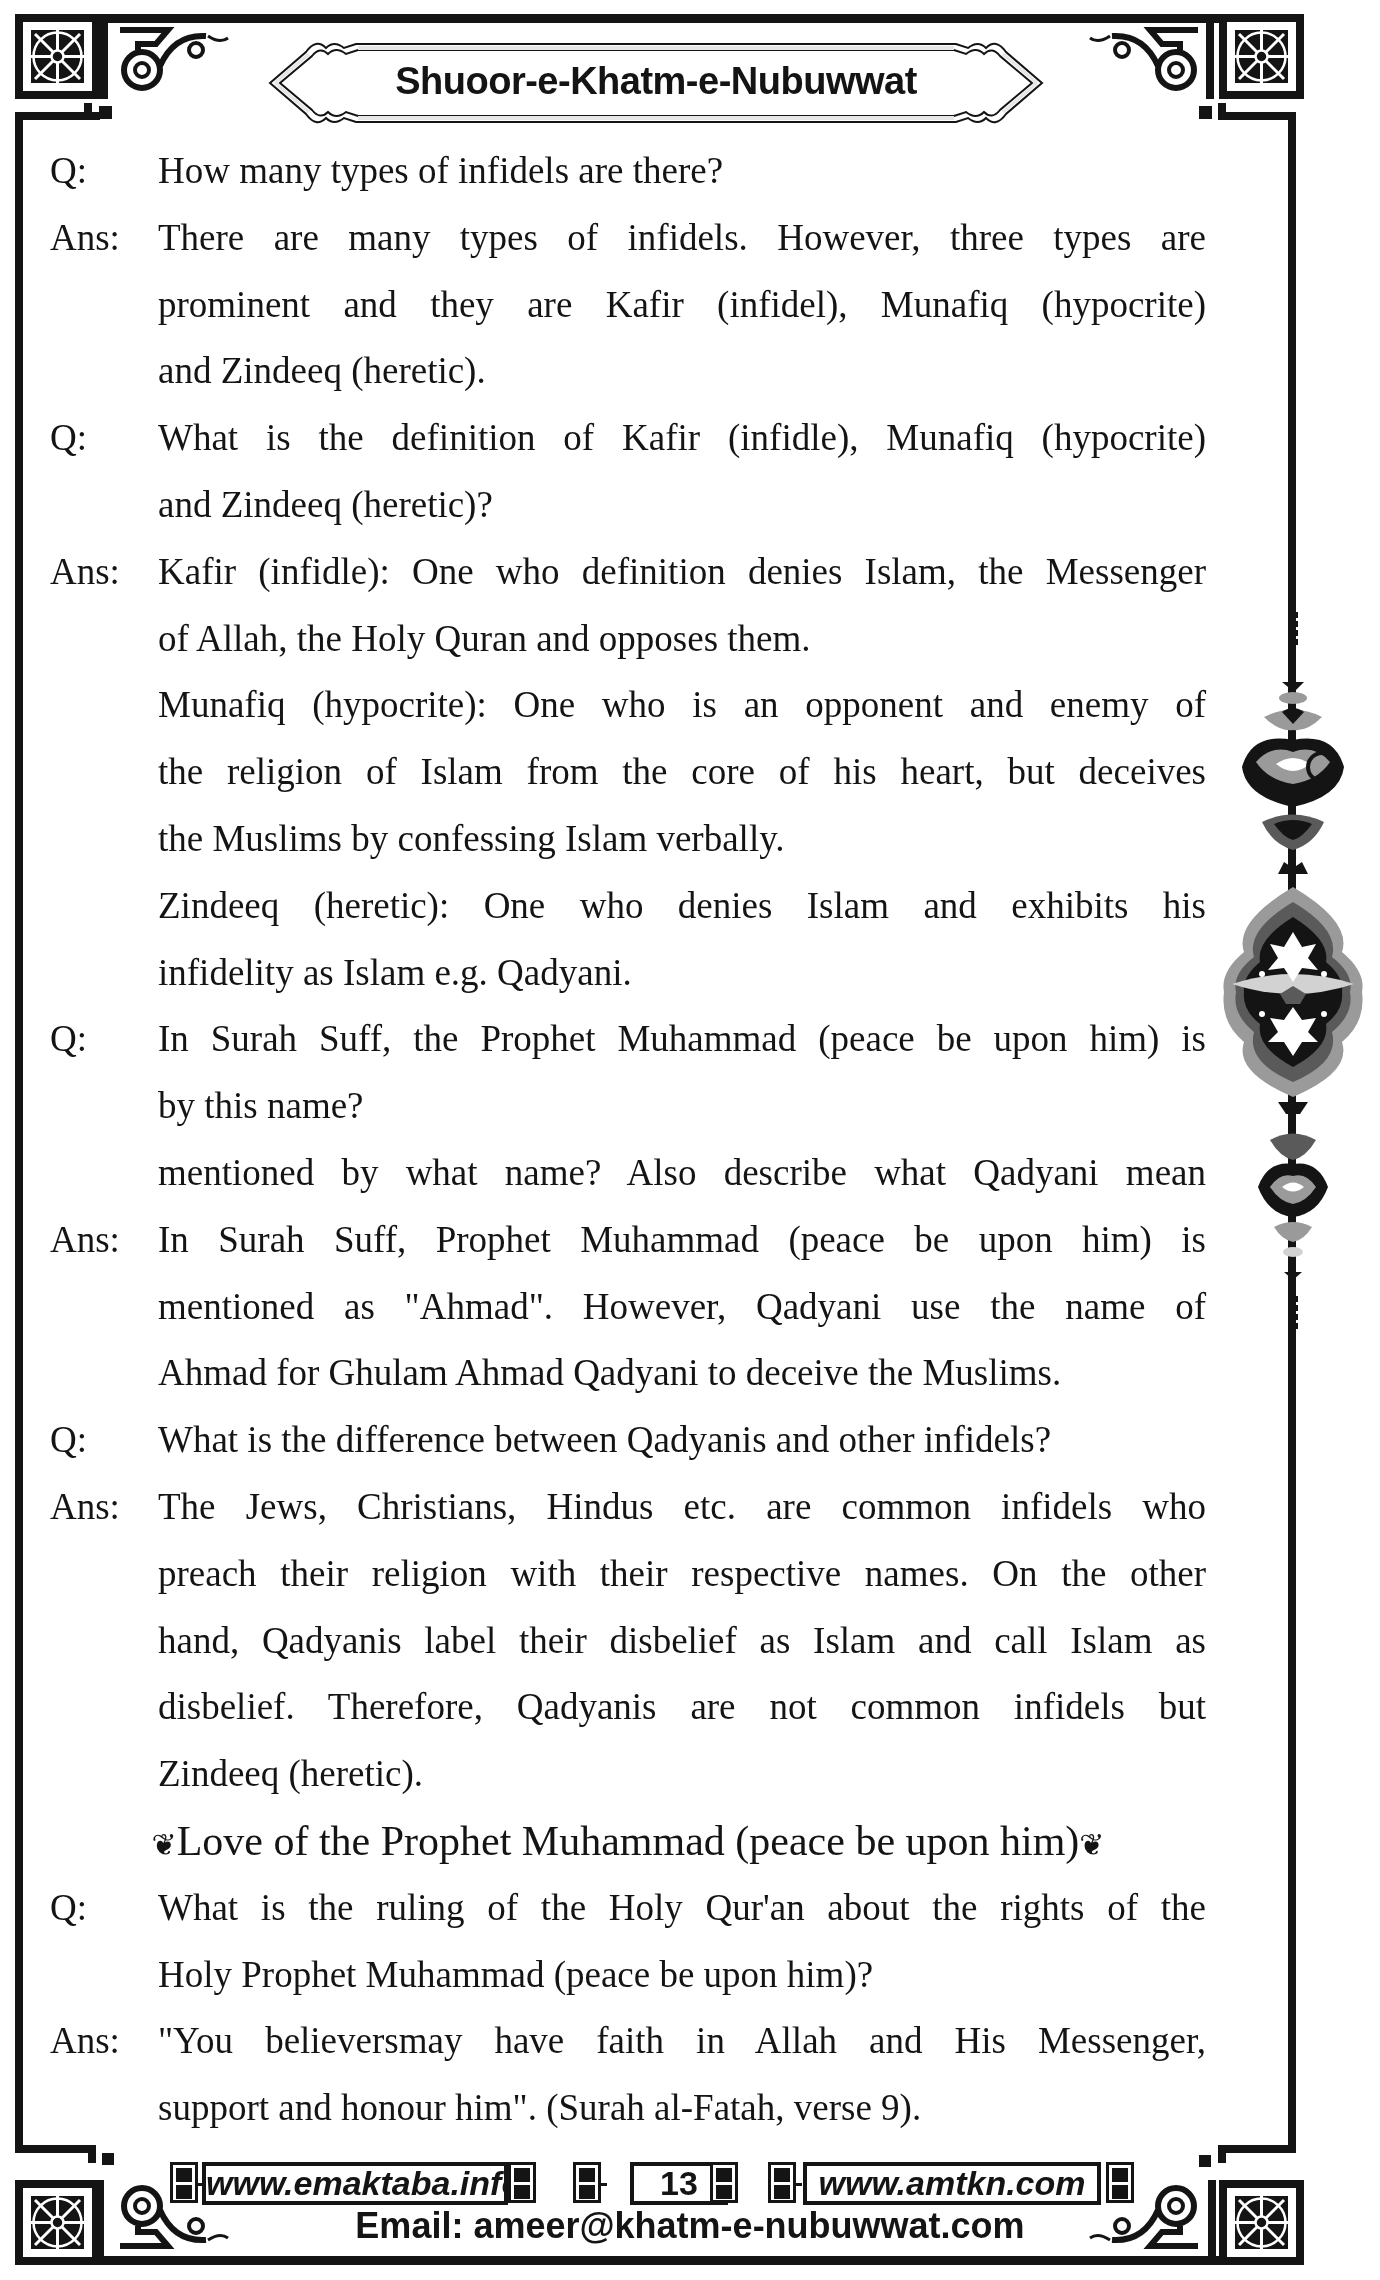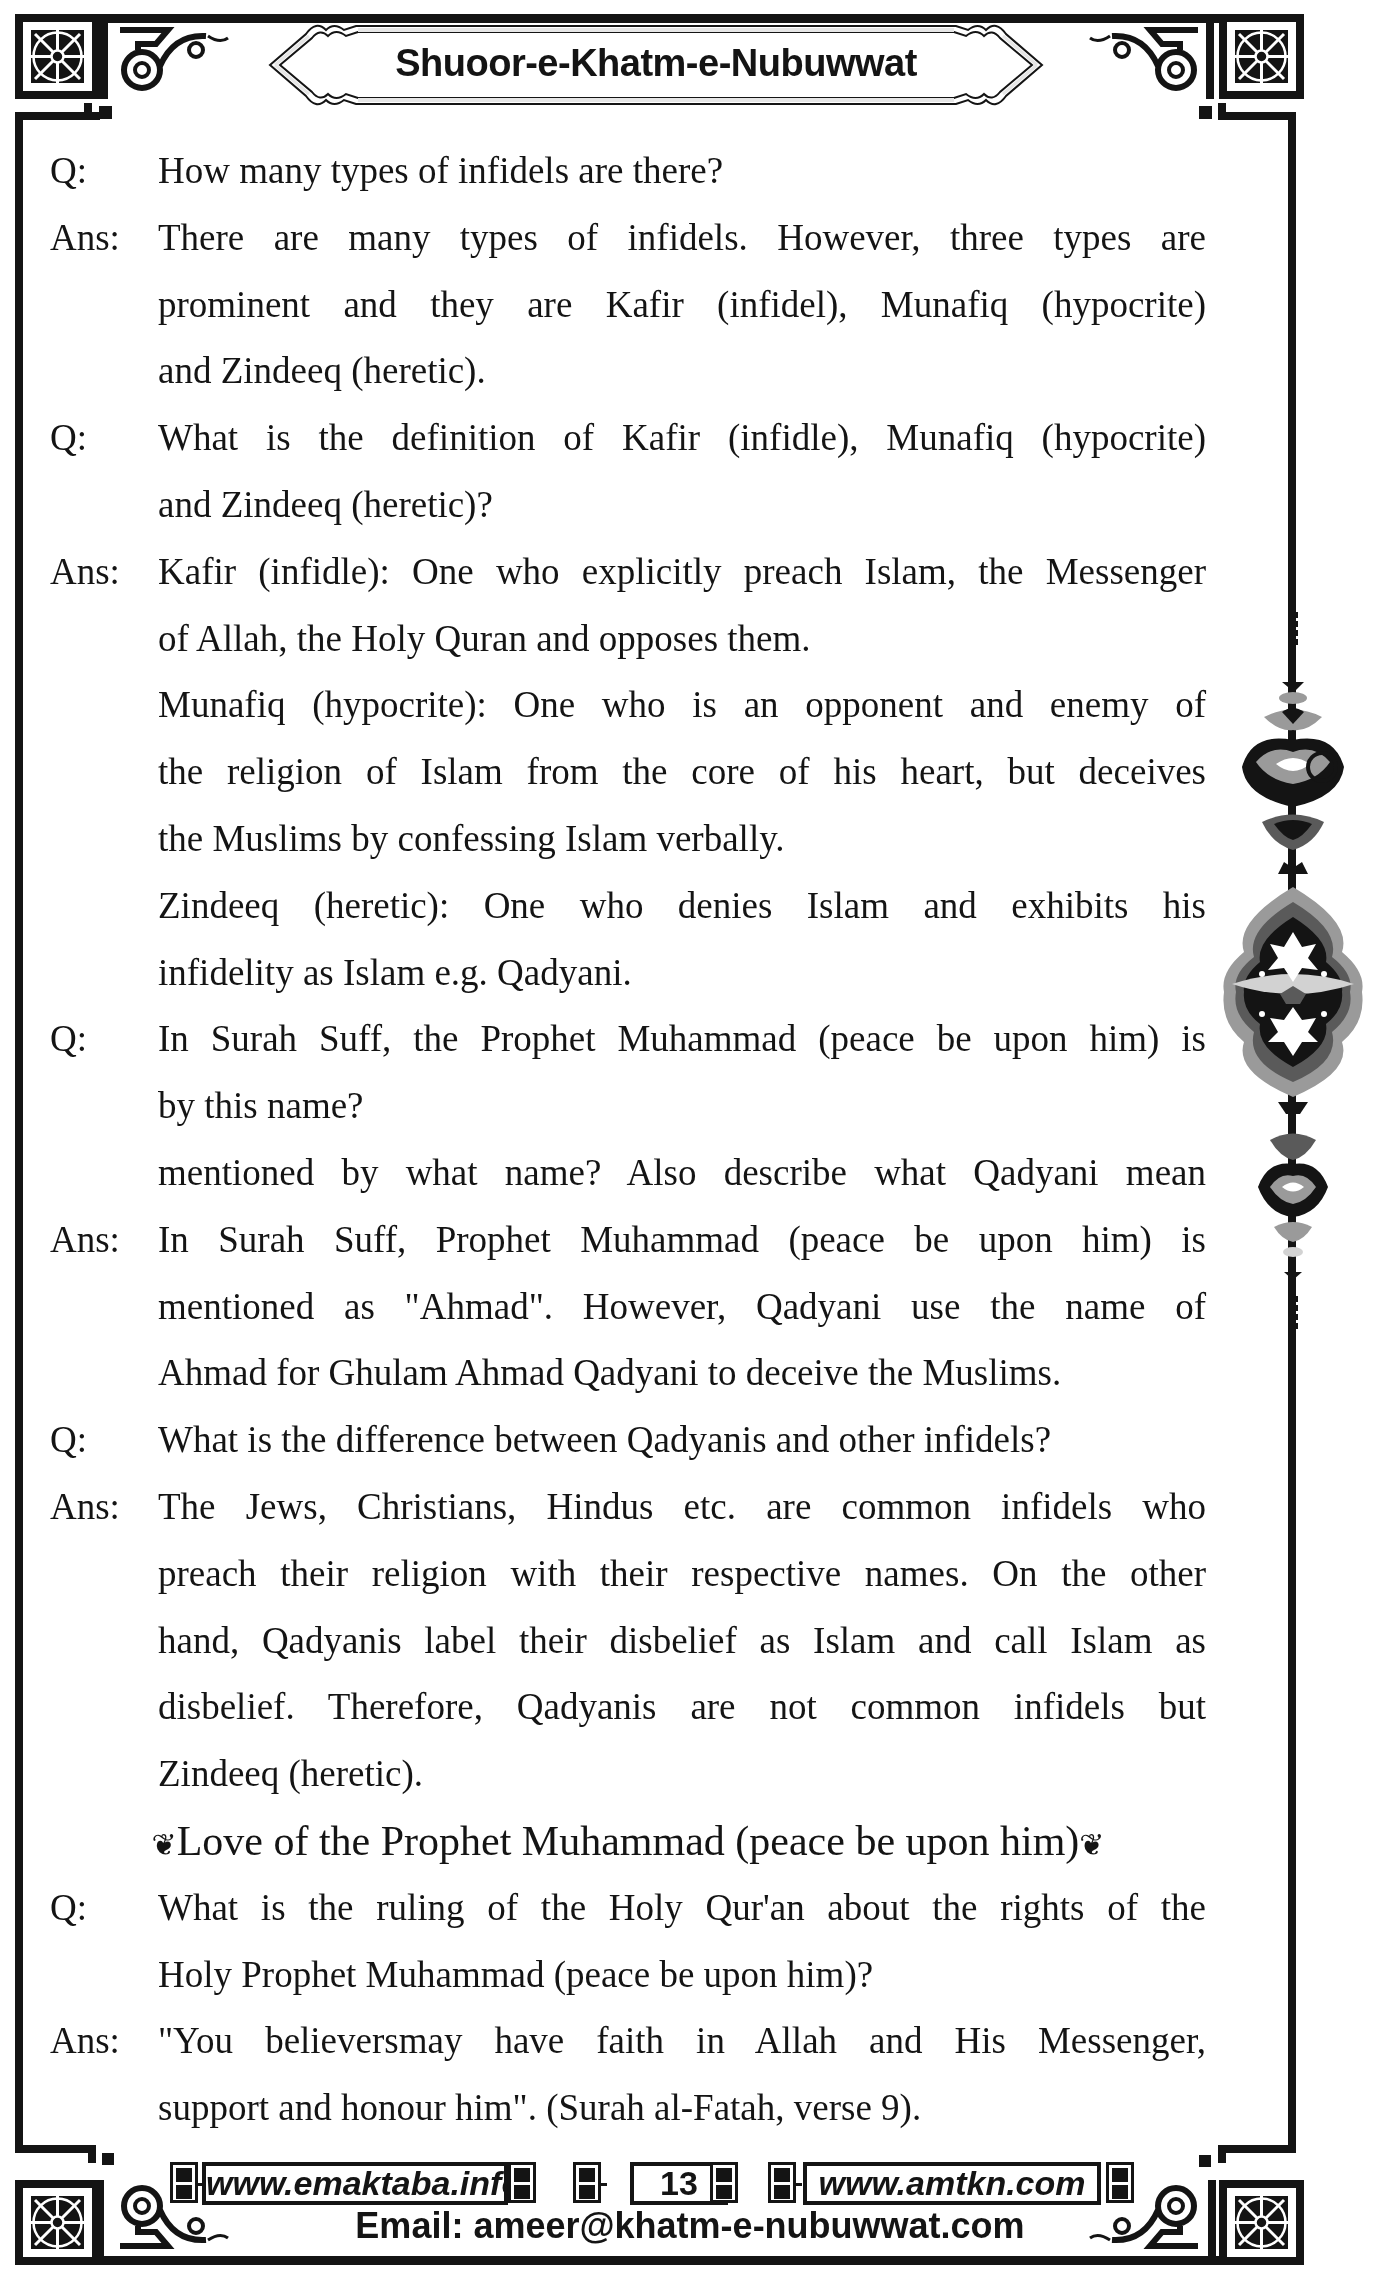--- a/index.html
+++ b/index.html
@@ -5,21 +5,21 @@
   html, body { margin: 0; padding: 0; background: #ffffff; }
   body { width: 1380px; height: 2280px; position: relative; overflow: hidden; font-family: "Liberation Serif", serif; color: #141414; }
   .abs { position: absolute; }
   .blk { position: absolute; background: #141414; }
 
   
   .corner-box { position: absolute; width: 78px; height: 78px; border: 8px solid #141414; background: #fff; box-sizing: content-box; }
   .corner-box svg { position: absolute; left: 8px; top: 8px; }
 
   
-  .banner { position: absolute; left: 266px; top: 20px; width: 780px; height: 90px; }
+  .banner { position: absolute; left: 266px; top: 38px; width: 780px; height: 90px; }
   .banner-title { position: absolute; left: 0; right: 0; top: 22px; text-align: center; font-family: "Liberation Sans", sans-serif; font-weight: bold; font-size: 38px; letter-spacing: -0.5px; color: #141414; }
 
   
   .content { position: absolute; left: 50px; top: 138px; width: 1160px; }
   .line { position: relative; height: 66.8px; line-height: 66.8px; font-size: 37px; white-space: nowrap; }
   .lbl { position: absolute; left: 0; top: 0; }
   .txt { position: absolute; left: 108px; top: 0; width: 1048px; text-align: justify; text-align-last: justify; }
   .txt.last { text-align-last: left; }
 
   .section-heading { position: relative; height: 66.8px; line-height: 66.8px; font-size: 42px; text-align: center; width: 1156px; }
@@ -230,21 +230,21 @@
       <div class="line">
         <span class="lbl">Q:</span>
         <span class="txt">What is the definition of Kafir (infidle), Munafiq (hypocrite)</span>
       </div>
       <div class="line">
         <span class="lbl"></span>
         <span class="txt last">and Zindeeq (heretic)?</span>
       </div>
       <div class="line">
         <span class="lbl">Ans:</span>
-        <span class="txt">Kafir (infidle): One who explicitly preach Islam, the Messenger</span>
+        <span class="txt">Kafir (infidle): One who definition denies Islam, the Messenger</span>
       </div>
       <div class="line">
         <span class="lbl"></span>
         <span class="txt last">of Allah, the Holy Quran and opposes them.</span>
       </div>
       <div class="line">
         <span class="lbl"></span>
         <span class="txt">Munafiq (hypocrite): One who is an opponent and enemy of</span>
       </div>
       <div class="line">

